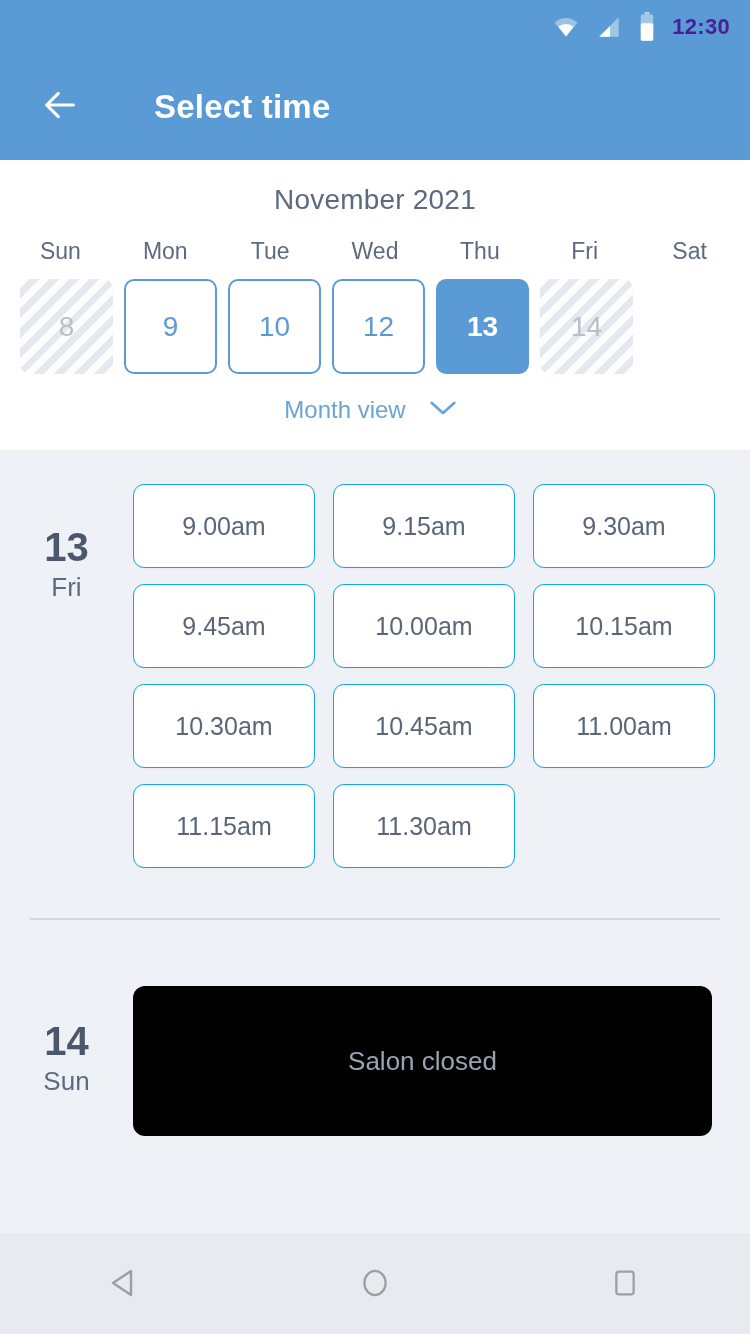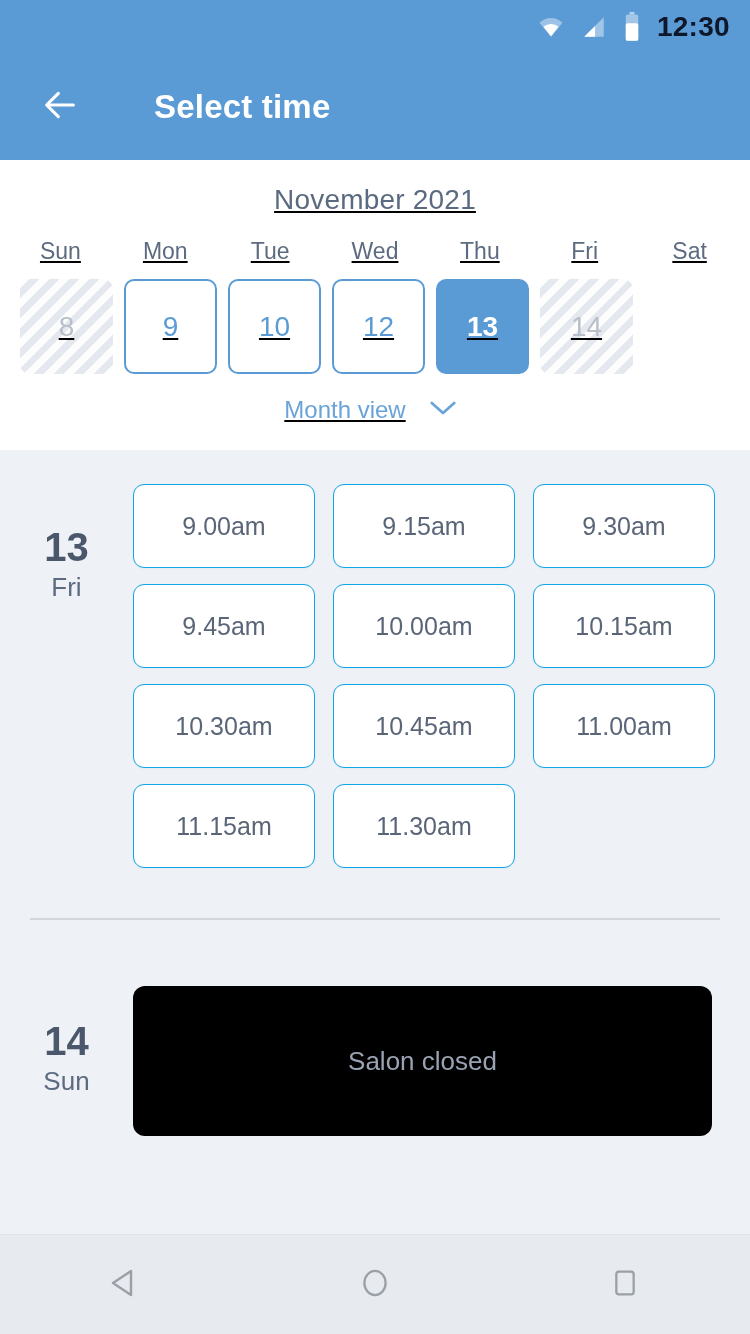--- a/index.html
+++ b/index.html
@@ -11,35 +11,35 @@
   }
   .screen { position:relative; width:750px; height:1334px; display:flex; flex-direction:column; }
 
   
   .statusbar {
     height:54px; background:#5a9bd5;
     display:flex; align-items:center; justify-content:flex-end;
     padding-right:20px; gap:16px; flex-shrink:0;
   }
   .sb-icon { display:flex; align-items:center; }
-  .sb-time { color:#0f172a; font-size:28px; font-weight:bold; letter-spacing:0.3px; }
+  .sb-time { color:#4c1d95; font-size:22px; font-weight:bold; letter-spacing:0.3px; }
 
   
   .appbar {
     height:106px; background:#5a9bd5;
     display:flex; align-items:center; padding-left:34px; flex-shrink:0;
   }
   .back-btn { width:52px; height:52px; display:flex; align-items:center; justify-content:center; cursor:pointer; }
   .appbar-title {
     color:#ffffff; font-size:33px; font-weight:bold;
     margin-left:68px; letter-spacing:0.2px;
   }
 
   
-  .calendar-panel { background:#ffffff; padding-top:24px; flex-shrink:0;text-decoration:underline; }
+  .calendar-panel { background:#ffffff; padding-top:24px; flex-shrink:0; }
   .month-title {
     text-align:center; font-size:28px; color:#5a6a80;
     letter-spacing:0.2px; padding-bottom:22px;
   }
   .weekday-row { display:flex; padding:0 8px; }
   .weekday { flex:1; text-align:center; font-size:23px; color:#5d6b80; }
 
   .days-row { display:flex; padding:14px 20px 0 20px; gap:11px; }
   .day-cell {
     width:93px; height:95px; border-radius:10px;

